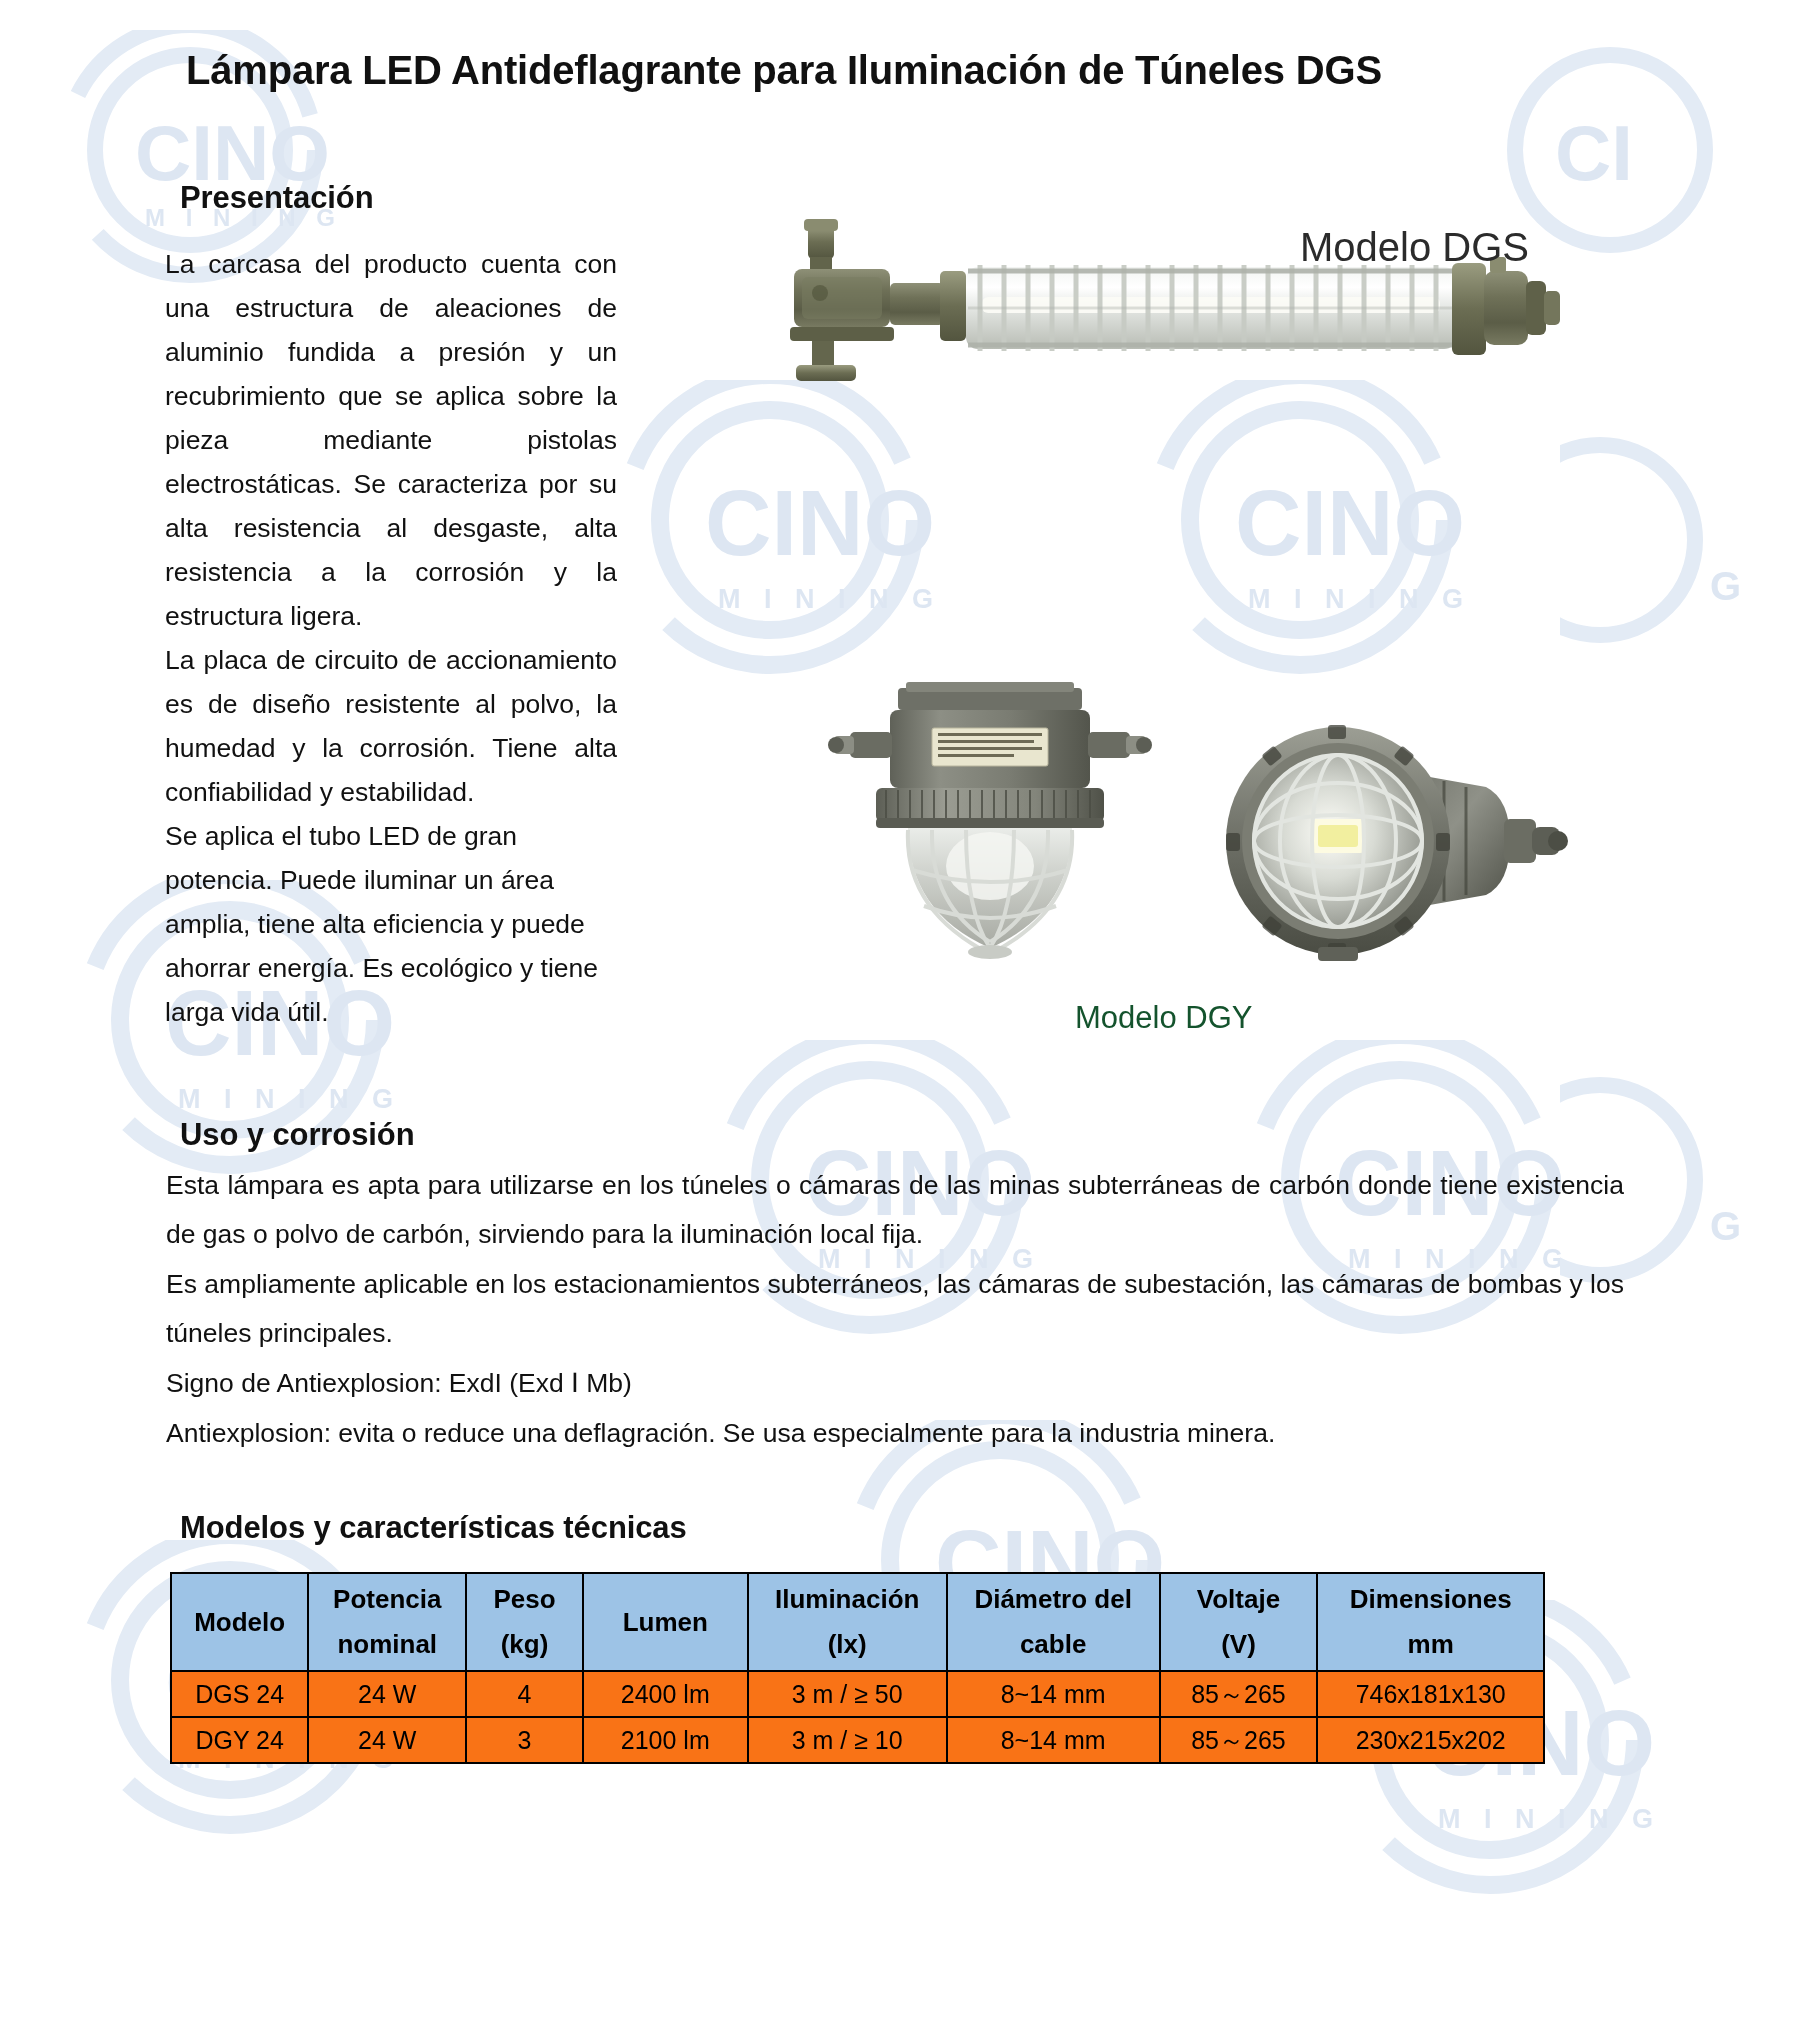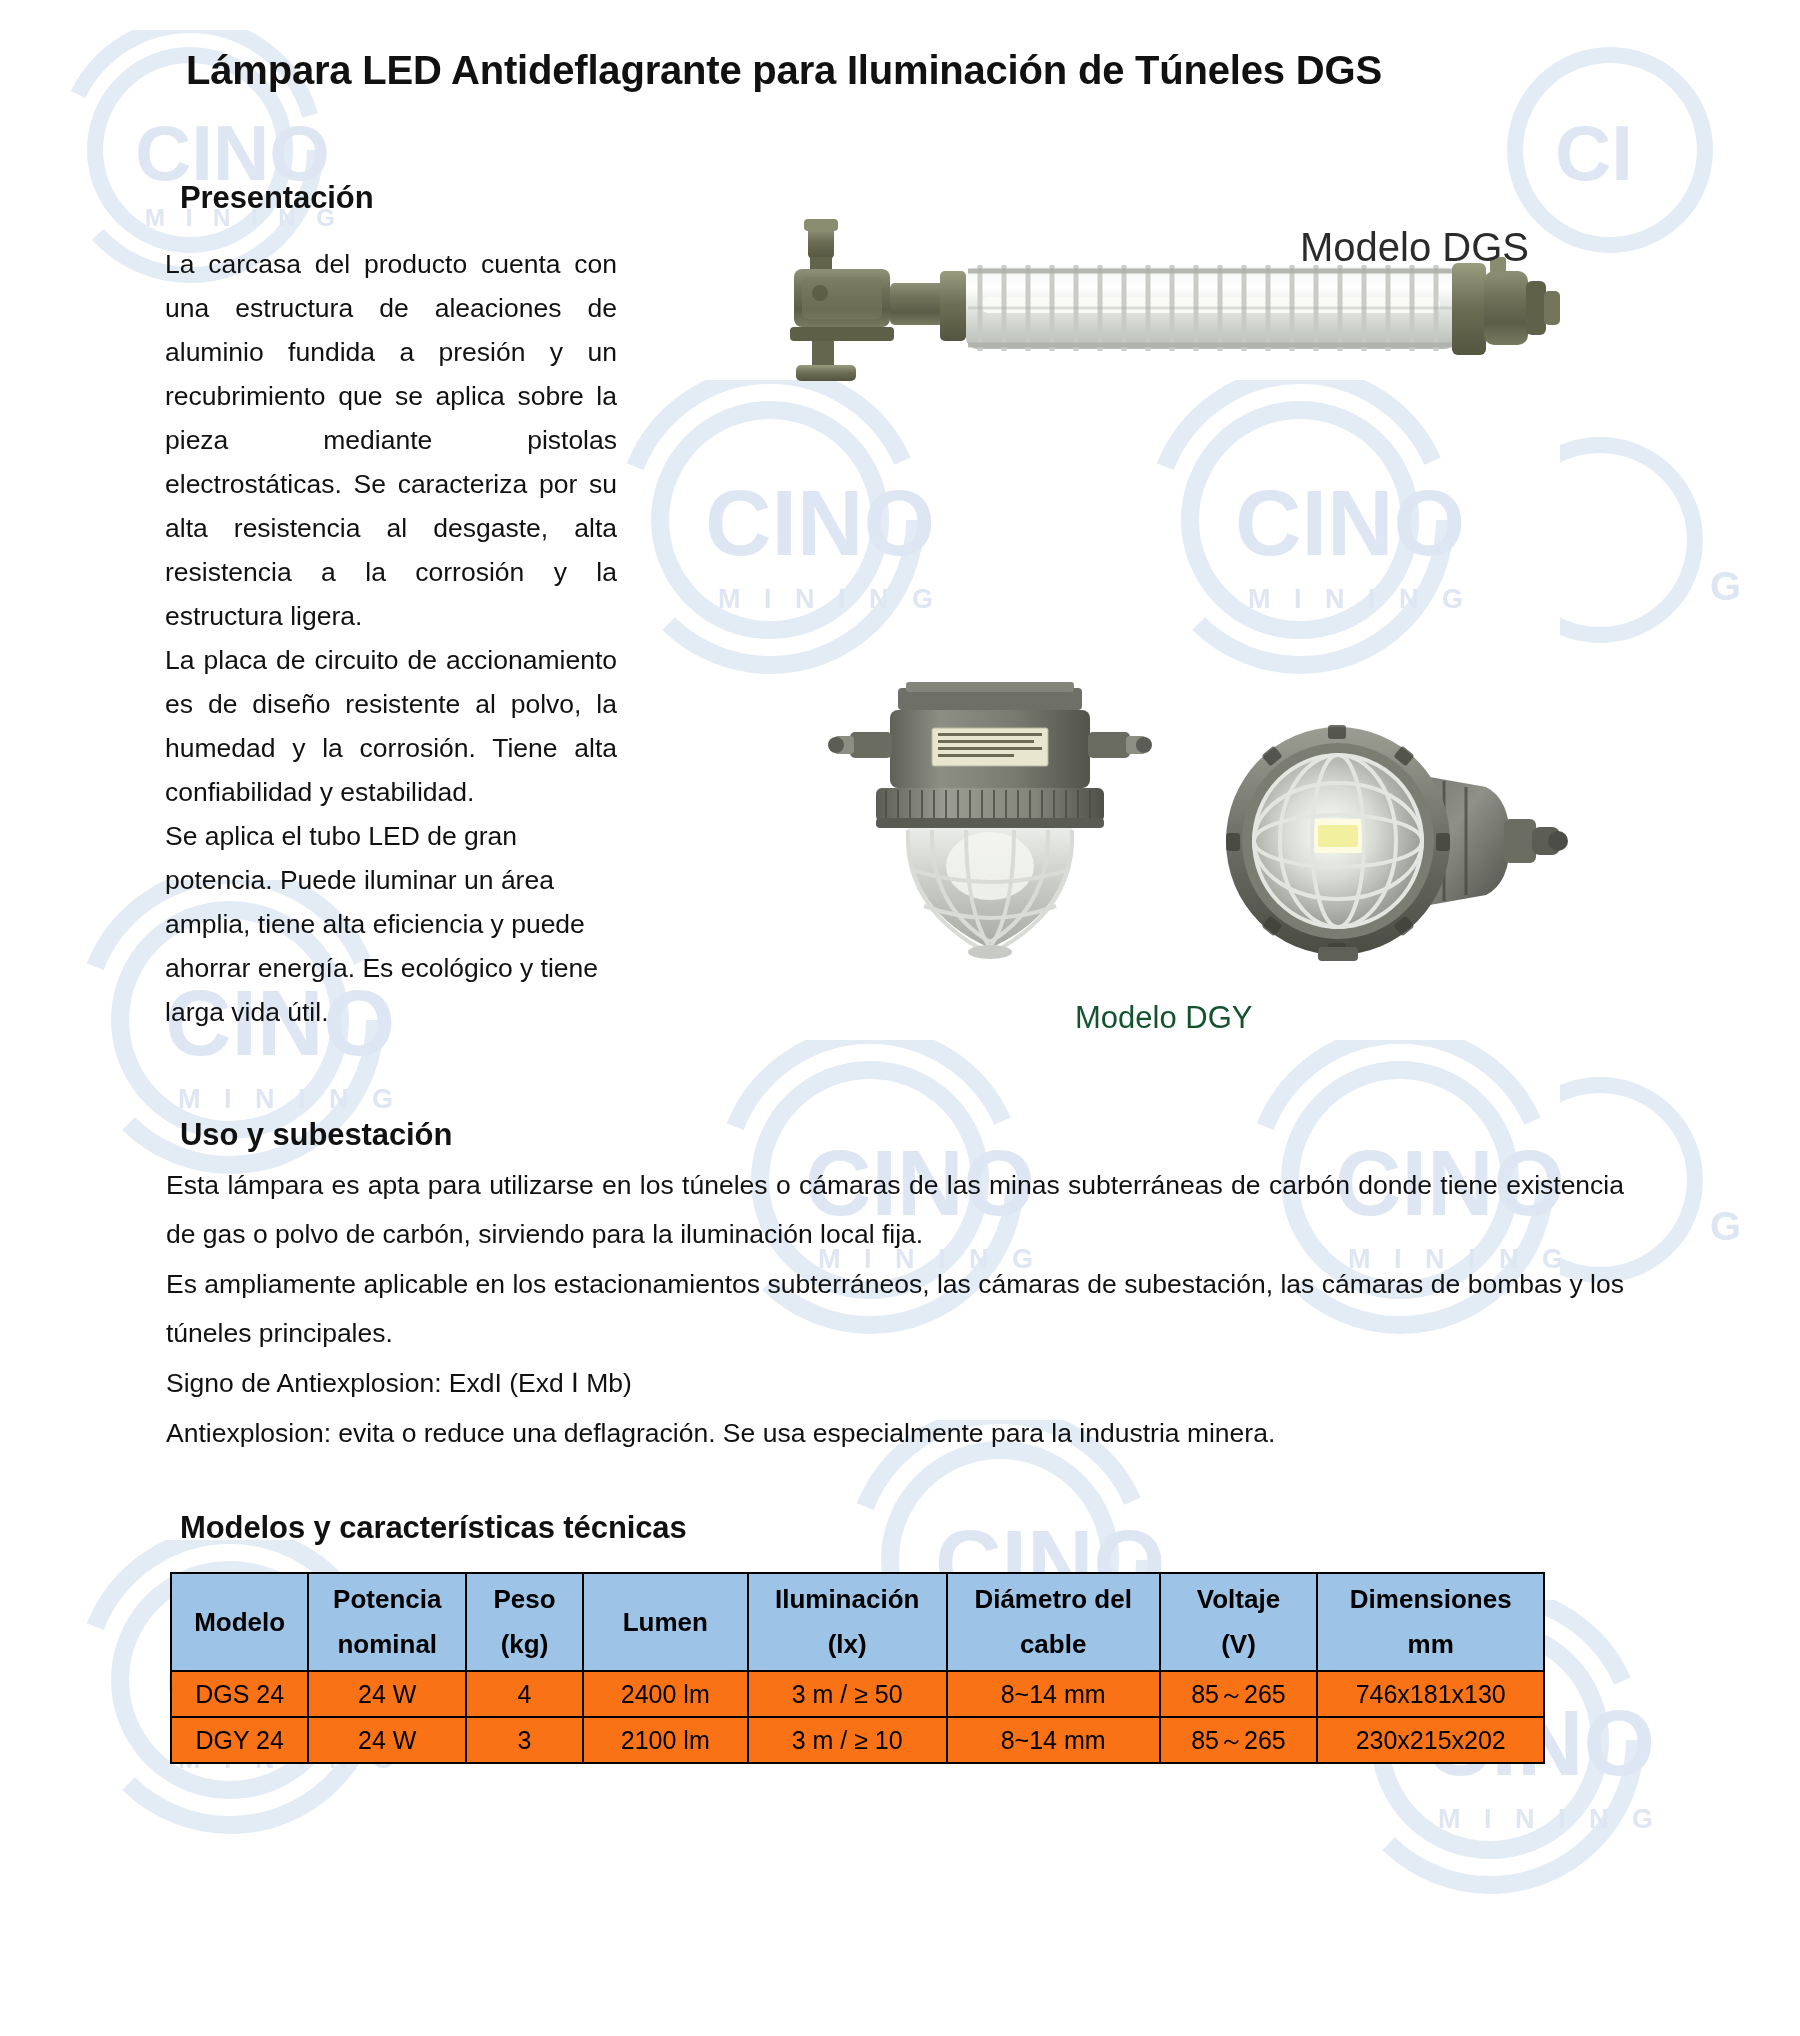--- a/index.html
+++ b/index.html
@@ -456,21 +456,21 @@
         <ellipse cx="138" cy="126" rx="84" ry="58"></ellipse>
         <ellipse cx="138" cy="126" rx="84" ry="26"></ellipse>
       </g>
 
       <rect x="118" y="232" width="40" height="14" rx="4" fill="#5f6158"></rect>
     </svg>
   </div>
 
   <div class="label-dgy">Modelo DGY</div>
 
-  <h2 class="section sec-uso">Uso y subestación</h2>
+  <h2 class="section sec-uso">Uso y corrosión</h2>
 
   <div class="uso-body">
     <p>Esta lámpara es apta para utilizarse en los túneles o cámaras de las minas subterráneas de carbón donde tiene existencia de gas o polvo de carbón, sirviendo para la iluminación local fija.</p>
     <p>Es ampliamente aplicable en los estacionamientos subterráneos, las cámaras de subestación, las cámaras de bombas y los túneles principales.</p>
     <p class="noj">Signo de Antiexplosion: ExdI (Exd Ⅰ Mb)</p>
     <p class="noj">Antiexplosion: evita o reduce una deflagración. Se usa especialmente para la industria minera.</p>
   </div>
 
   <h2 class="section sec-models">Modelos y características técnicas</h2>
 

